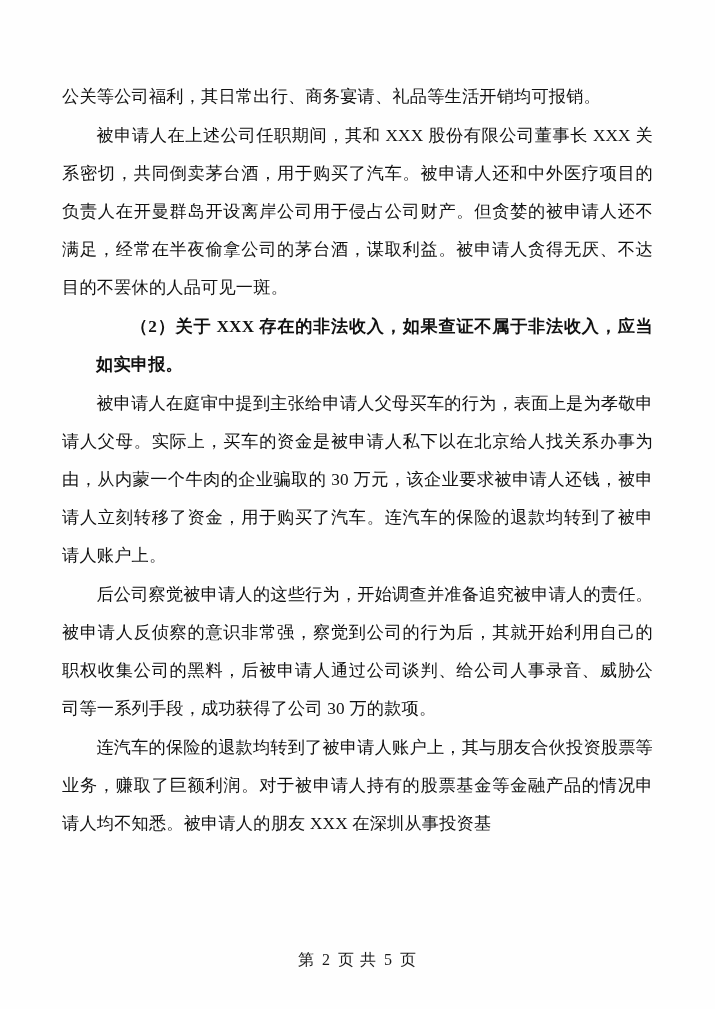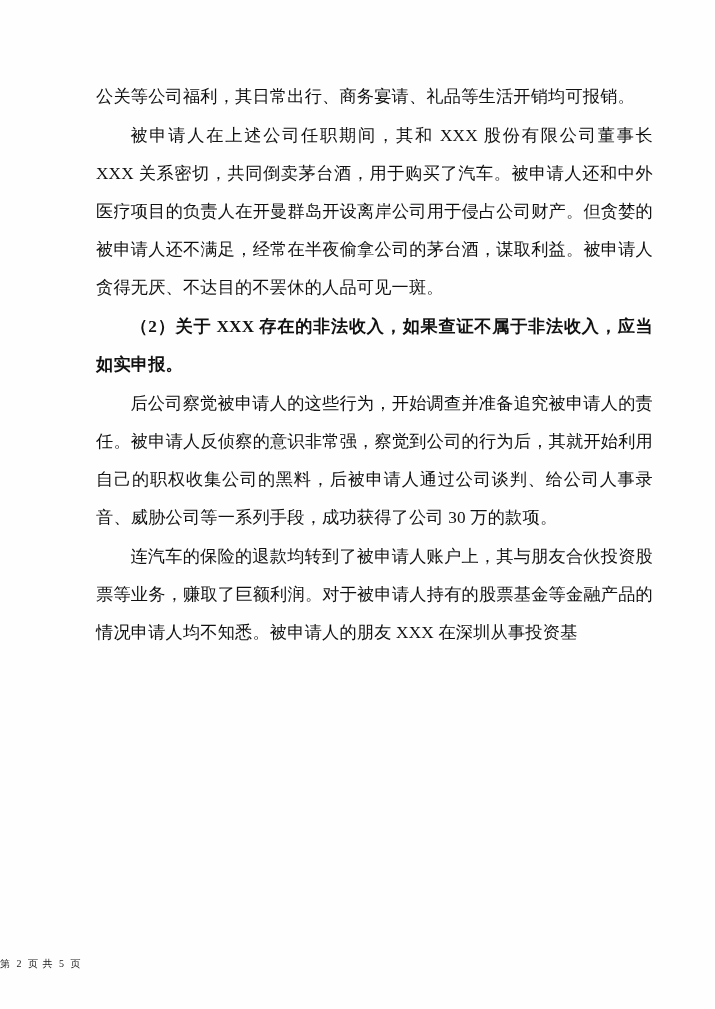--- a/index.html
+++ b/index.html
@@ -13,63 +13,66 @@
     font-family: "Liberation Serif", "DejaVu Serif", serif;
     color: #000000;
     overflow: hidden;
   }
   .page {
     position: relative;
     width: 715px;
     height: 1009px;
     background: #fefefe;
     box-sizing: border-box;
-    padding: 78px 62px 0 96px;
+    padding: 78px 62px 0 62px;
   }
   .doc-body {
     width: 100%;
   }
   p.para {
     margin: 0 0 1px 0;
     font-size: 17.2px;
     line-height: 38px;
     text-align: justify;
     text-justify: inter-ideograph;
     text-indent: 2em;
     letter-spacing: 0.2px;
     color: #111111;
   }
   p.para.heading {
     font-weight: bold;
+    margin-left: 34px;
   }
   .footer {
     position: absolute;
     left: 0;
     right: 0;
     bottom: 38px;
-    font-size: 10px;
+    text-align: center;
+    font-size: 16px;
     letter-spacing: 1px;
     color: #1a1a1a;
   }
   .footer span {
     display: inline-block;
   }
   .footer .num {
     padding: 0 2px;
   }
 </style>
 </head>
 <body>
 
 <div class="page">
 
   <div class="doc-body">
     <p class="para" style="text-indent:0;">公关等公司福利，其日常出行、商务宴请、礼品等生活开销均可报销。</p>
     <p class="para">被申请人在上述公司任职期间，其和 XXX 股份有限公司董事长 XXX 关系密切，共同倒卖茅台酒，用于购买了汽车。被申请人还和中外医疗项目的负责人在开曼群岛开设离岸公司用于侵占公司财产。但贪婪的被申请人还不满足，经常在半夜偷拿公司的茅台酒，谋取利益。被申请人贪得无厌、不达目的不罢休的人品可见一斑。</p>
     <p class="para heading">（2）关于 XXX 存在的非法收入，如果查证不属于非法收入，应当如实申报。</p>
+    <p class="para">被申请人在庭审中提到主张给申请人父母买车的行为，表面上是为孝敬申请人父母。实际上，买车的资金是被申请人私下以在北京给人找关系办事为由，从内蒙一个牛肉的企业骗取的 30 万元，该企业要求被申请人还钱，被申请人立刻转移了资金，用于购买了汽车。连汽车的保险的退款均转到了被申请人账户上。</p>
     <p class="para">后公司察觉被申请人的这些行为，开始调查并准备追究被申请人的责任。被申请人反侦察的意识非常强，察觉到公司的行为后，其就开始利用自己的职权收集公司的黑料，后被申请人通过公司谈判、给公司人事录音、威胁公司等一系列手段，成功获得了公司 30 万的款项。</p>
     <p class="para">连汽车的保险的退款均转到了被申请人账户上，其与朋友合伙投资股票等业务，赚取了巨额利润。对于被申请人持有的股票基金等金融产品的情况申请人均不知悉。被申请人的朋友 XXX 在深圳从事投资基</p>
   </div>
 
   <div class="footer">
     <span>第</span>
     <span class="num">2</span>
     <span>页  共</span>
     <span class="num">5</span>
     <span>页</span>

